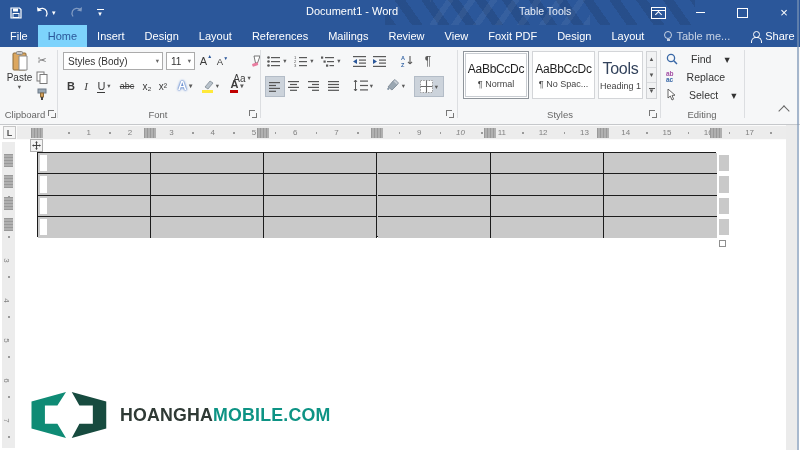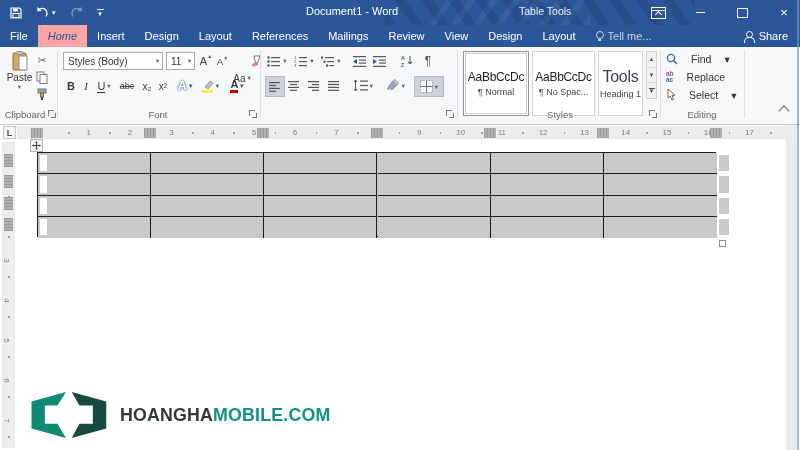--- a/index.html
+++ b/index.html
@@ -23,21 +23,21 @@
   .ico-close{font-size:13px;line-height:13px;}
   .ico-ribbonopts{width:13px;height:10px;border:1px solid #fff;position:relative;display:inline-block;}
   .ico-ribbonopts:before{content:"";position:absolute;left:0;top:2px;width:13px;height:1px;background:#fff;}
   .ico-ribbonopts:after{content:"";position:absolute;left:4px;top:4px;width:4px;height:4px;
     border-left:1px solid #fff;border-top:1px solid #fff;transform:rotate(45deg);}
   .caret-s{font-size:7px;line-height:7px;margin-left:2px;}
 
   
   .tabrow{position:absolute;left:0;top:25px;width:800px;height:22px;background:#2b579a;display:flex;align-items:stretch;}
   .tab{padding:0 10px;display:flex;align-items:center;gap:4px;font-size:11px;color:#fff;cursor:default;white-space:nowrap;}
-  .tab.active{background:#fca5a5;color:#2b579a;font-style:italic;}
+  .tab.active{background:#7dd3fc;color:#2b579a;}
   .tab.dim{color:rgba(255,255,255,.72);}
   .tab.share-tab{margin-left:auto;margin-right:2px;}
   .ticon{display:inline-block;position:relative;}
   .ticon.lightbulb{width:8px;height:10px;}
   .ticon.lightbulb:before{content:"";position:absolute;left:0;top:0;width:6px;height:6px;border:1px solid rgba(255,255,255,.72);border-radius:50%;}
   .ticon.lightbulb:after{content:"";position:absolute;left:2.5px;top:7.5px;width:3px;height:2px;background:rgba(255,255,255,.72);}
   .ticon.person{width:11px;height:11px;}
   .ticon.person:before{content:"";position:absolute;left:2.5px;top:0;width:5px;height:5px;border:1px solid #fff;border-radius:50%;}
   .ticon.person:after{content:"";position:absolute;left:0.5px;top:6px;width:9px;height:5px;border:1px solid #fff;border-bottom:none;border-radius:5px 5px 0 0;}
 
@@ -54,21 +54,21 @@
   .combo{position:absolute;height:18px;background:#fff;border:1px solid #ababab;box-sizing:border-box;
     display:flex;align-items:center;font-size:10px;color:#333;padding-left:4px;}
   .combo .dd{margin-left:auto;margin-right:3px;font-size:6.5px;color:#666;}
   .chev-up{width:7px;height:7px;border-left:1.5px solid #666;border-top:1.5px solid #666;transform:rotate(45deg);}
 
   
   .paste{position:absolute;left:5px;top:4px;width:29px;height:58px;display:flex;flex-direction:column;align-items:center;font-size:10px;color:#333;}
   .paste .dd{font-size:6.5px;color:#5a5a5a;}
 
   
-  .card{position:absolute;top:4px;height:65px;background:#fff;border:1px solid #d3d5d8;box-sizing:border-box;
+  .card{position:absolute;top:4px;height:48px;background:#fff;border:1px solid #d3d5d8;box-sizing:border-box;
     display:flex;flex-direction:column;align-items:center;justify-content:center;gap:3px;}
   .card.sel{border:1px solid #8f959b;box-shadow:inset 0 0 0 1px #fff,inset 0 0 0 2px #c9cdd2;}
   .card .prev{font-size:12px;color:#1f1f1f;letter-spacing:-0.3px;}
   .card.h1 .prev{font-size:16px;color:#33435c;}
   .card .nm{font-size:9px;color:#444;}
   .stylescroll{position:absolute;top:4px;width:11px;height:48px;border:1px solid #d0d2d5;background:#f1f2f3;box-sizing:border-box;
     display:flex;flex-direction:column;}
   .stylescroll div{flex:1;display:flex;align-items:center;justify-content:center;font-size:6px;color:#555;border-bottom:1px solid #d9dbde;}
   .stylescroll div:last-child{border-bottom:none;}
 
@@ -183,28 +183,31 @@
       <div class="tab">
         <span>Mailings</span>
       </div>
       <div class="tab">
         <span>Review</span>
       </div>
       <div class="tab">
         <span>View</span>
       </div>
       <div class="tab">
+        <span>Foxit PDF</span>
+      </div>
+      <div class="tab">
         <span>Design</span>
       </div>
       <div class="tab">
         <span>Layout</span>
       </div>
       <div class="tab dim">
         <span class="ticon lightbulb"></span>
-        <span>Tell me...</span>
+        <span>Table me...</span>
       </div>
       <div class="tab share-tab">
         <span class="ticon person"></span>
         <span>Share</span>
       </div>
     </div>
 
   <div class="ribbon">
 
     <div class="paste">

